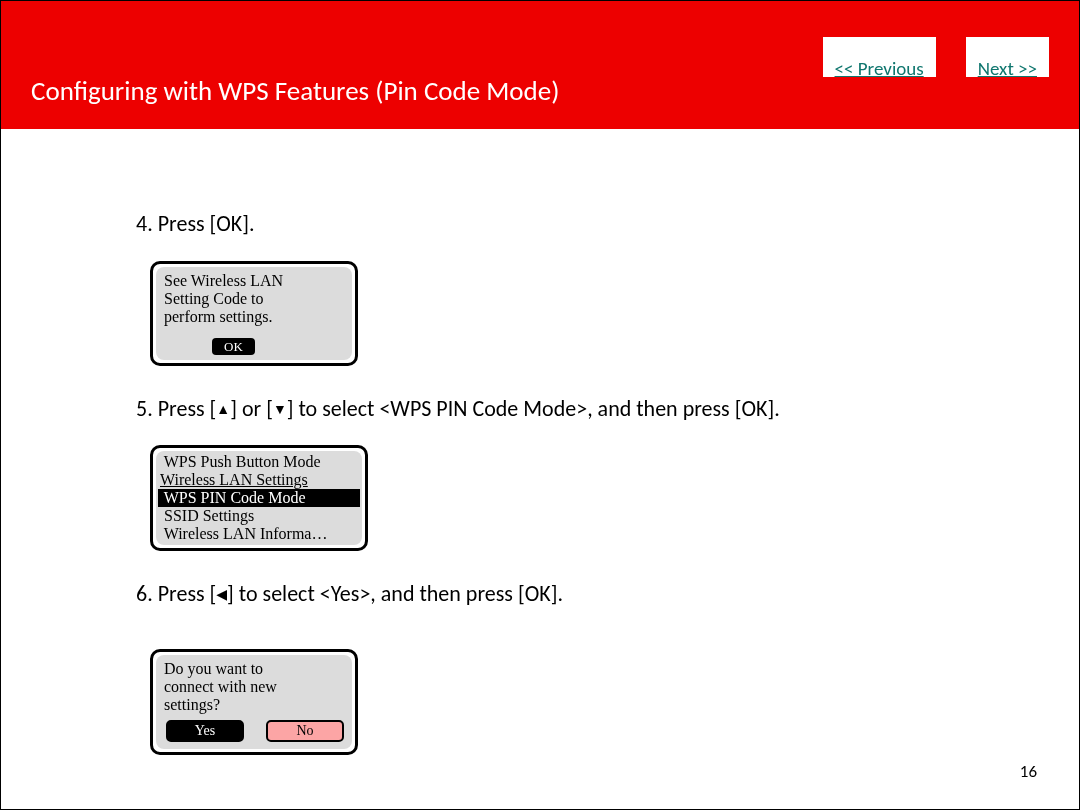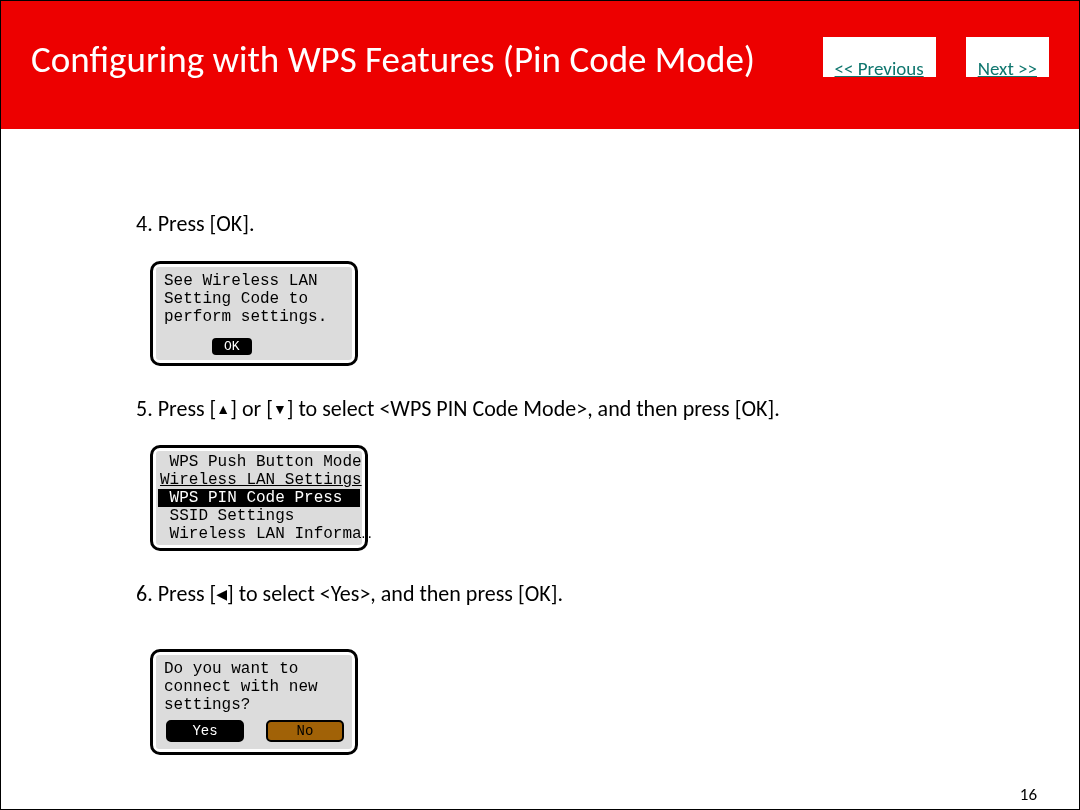--- a/index.html
+++ b/index.html
@@ -22,23 +22,24 @@
     background: #ed0000;
     height: 128px;
     display: flex;
     align-items: flex-start;
     padding-top: 36px;
     padding-left: 30px;
     box-sizing: border-box;
   }
   .title {
     color: #fff;
-    font-size: 37px;
+    font-size: 27px;
     font-weight: 400;
     flex: 1;
+    margin-top: 37px;
   }
   .nav-btn {
     background: #fff;
     color: #0f766e;
     font-size: 19px;
     text-decoration: underline;
     border: none;
     padding: 20px 12px;
     margin-right: 30px;
     height: 30px;
@@ -57,22 +58,22 @@
     border: 3px solid #000;
     border-radius: 10px;
     padding: 3px;
     display: inline-block;
     margin: 8px 0 18px 14px;
     box-sizing: border-box;
   }
   .lcd-inner {
     background: #dcdcdc;
     padding: 5px 8px 5px 8px;
-    border-radius: 3px;
-    font-family: Liberation Mono, monospace;
+    border-radius: 8px;
+    font-family: Liberation Serif, serif;
     font-size: 16px;
     line-height: 18px;
     color: #000;
   }
   .lcd-inner.tight { padding: 2px 4px 2px 4px; }
   .lcd-row { white-space: pre; }
   .lcd-row.sel {
     background: #000;
     color: #fff;
     padding: 0 2px;
@@ -91,31 +92,31 @@
     text-align: right;
   }
   .btn-row { display: flex; gap: 22px; margin-top: 6px; padding: 0 0 2px 2px; }
   .lcd-btn {
     flex: 1;
     text-align: center;
     border: 2px solid #000;
     border-radius: 5px;
     font-size: 14px;
     line-height: 18px;
-    background: #a16207;
+    background: #fca5a5;
   }
   .lcd-btn.sel { background: #000; color: #fff; }
   .arrow {
     font-size: 14px;
     position: relative;
     top: -2px;
   }
   .pagenum {
     position: absolute;
-    bottom: 4px;
+    bottom: 27px;
     right: 42px;
     font-size: 17px;
     color: #000;
     margin-top: 40px;
   }
 </style>
 </head>
 <body>
 
 <div class="page">
@@ -144,21 +145,21 @@
 
     
     <div class="step">
       <span>5. </span><span>Press [</span><span class="arrow">▲</span><span>] or [</span><span class="arrow">▼</span><span>] to select &lt;WPS PIN Code Mode&gt;, and then press [OK].</span>
     </div>
 
     <div class="lcd" style="width:218px">
       <div class="lcd-inner tight">
         <div class="lcd-row"> WPS Push Button Mode</div>
         <div class="lcd-row" style="text-decoration: underline">Wireless LAN Settings</div>
-        <div class="lcd-row sel"> WPS PIN Code Press   </div>
+        <div class="lcd-row sel"> WPS PIN Code Mode   </div>
         <div class="lcd-row"> SSID Settings</div>
         <div class="lcd-row"> Wireless LAN Informa…</div>
       </div>
     </div>
 
     
     <div class="step">
       <span>6. </span><span>Press [</span><span class="arrow">◀</span><span>] to select &lt;Yes&gt;, and then press [OK].</span>
     </div>
 

